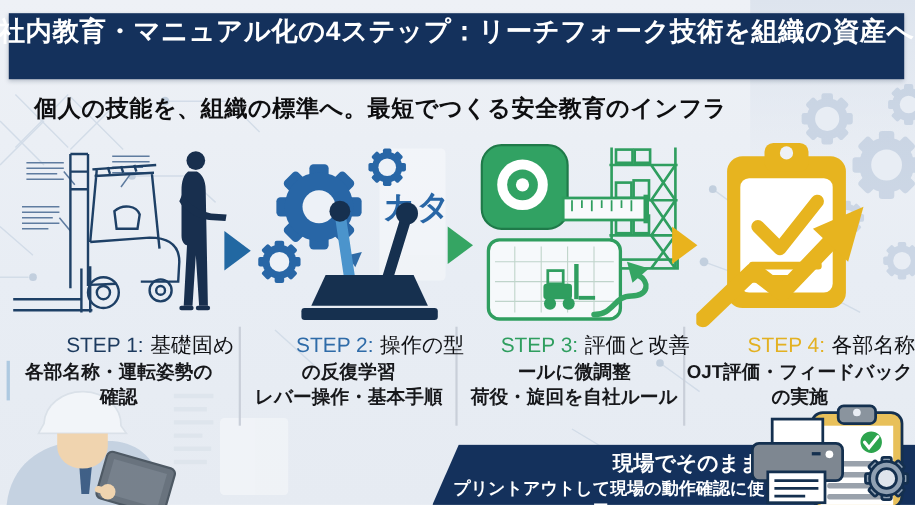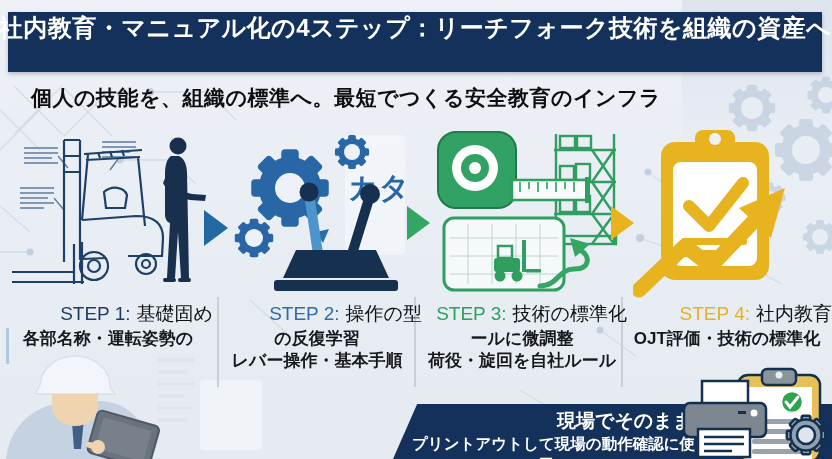--- a/index.html
+++ b/index.html
@@ -230,46 +230,48 @@
   <div class="divider" style="left:217px"></div>
   <div class="divider" style="left:414px"></div>
   <div class="divider" style="left:621px"></div>
 
   <div class="step-text" style="left:3px">
     <div class="step-head">
       <span class="lbl" style="color: rgb(28, 58, 94);">STEP 1:</span><span>基礎固め</span>
     </div>
     <div class="step-desc">
       <div>各部名称・運転姿勢の</div>
+      <div>確認</div>
     </div>
   </div>
   <div class="step-text" style="left:212px">
     <div class="step-head">
       <span class="lbl" style="color: rgb(46, 107, 168); margin-left: 25px;">STEP 2:</span><span>操作の型</span>
     </div>
     <div class="step-desc">
       <div>の反復学習</div>
       <div>レバー操作・基本手順</div>
     </div>
   </div>
   <div class="step-text" style="left:417px">
     <div class="step-head">
-      <span class="lbl" style="color: rgb(47, 158, 95); margin-top: 11px;">STEP 3:</span><span>技術の標準化</span>
+      <span class="lbl" style="color: rgb(47, 158, 95); margin-top: 11px;">STEP 3:</span><span>評価と改善</span>
     </div>
     <div class="step-desc">
       <div>ールに微調整</div>
       <div>荷役・旋回を自社ルール</div>
     </div>
   </div>
   <div class="step-text" style="left:622px">
     <div class="step-head">
-      <span class="lbl" style="color: rgb(227, 177, 34);">STEP 4:</span><span>社内教育</span>
+      <span class="lbl" style="color: rgb(227, 177, 34);">STEP 4:</span><span>各部名称</span>
     </div>
     <div class="step-desc">
-      <div>OJT評価・技術の標準化</div>
+      <div>OJT評価・フィードバック</div>
+      <div>の実施</div>
     </div>
   </div>
 
   <svg class="worker" width="200" height="120" viewBox="0 0 200 120">
     <g opacity="0.9">
       <path d="M6,120 C10,84 36,66 68,62 L102,62 C128,64 142,80 148,104 L152,120 Z" fill="#c2d0e0"></path>
       <path d="M60,62 L92,62 L76,86 Z" fill="#eef2f6"></path>
       <polygon points="71,70 85,70 81,110 74,110" fill="#2f527c"></polygon>
       <path d="M40,46 a35,30 0 0 1 70,2 l5,7 L35,55 Z" fill="#f4f7fa" stroke="#d9e0e8" stroke-width="1.5"></path>
       <path d="M52,55 h46 v12 a23,20 0 0 1 -46,0 Z" fill="#f2d2a8"></path>

